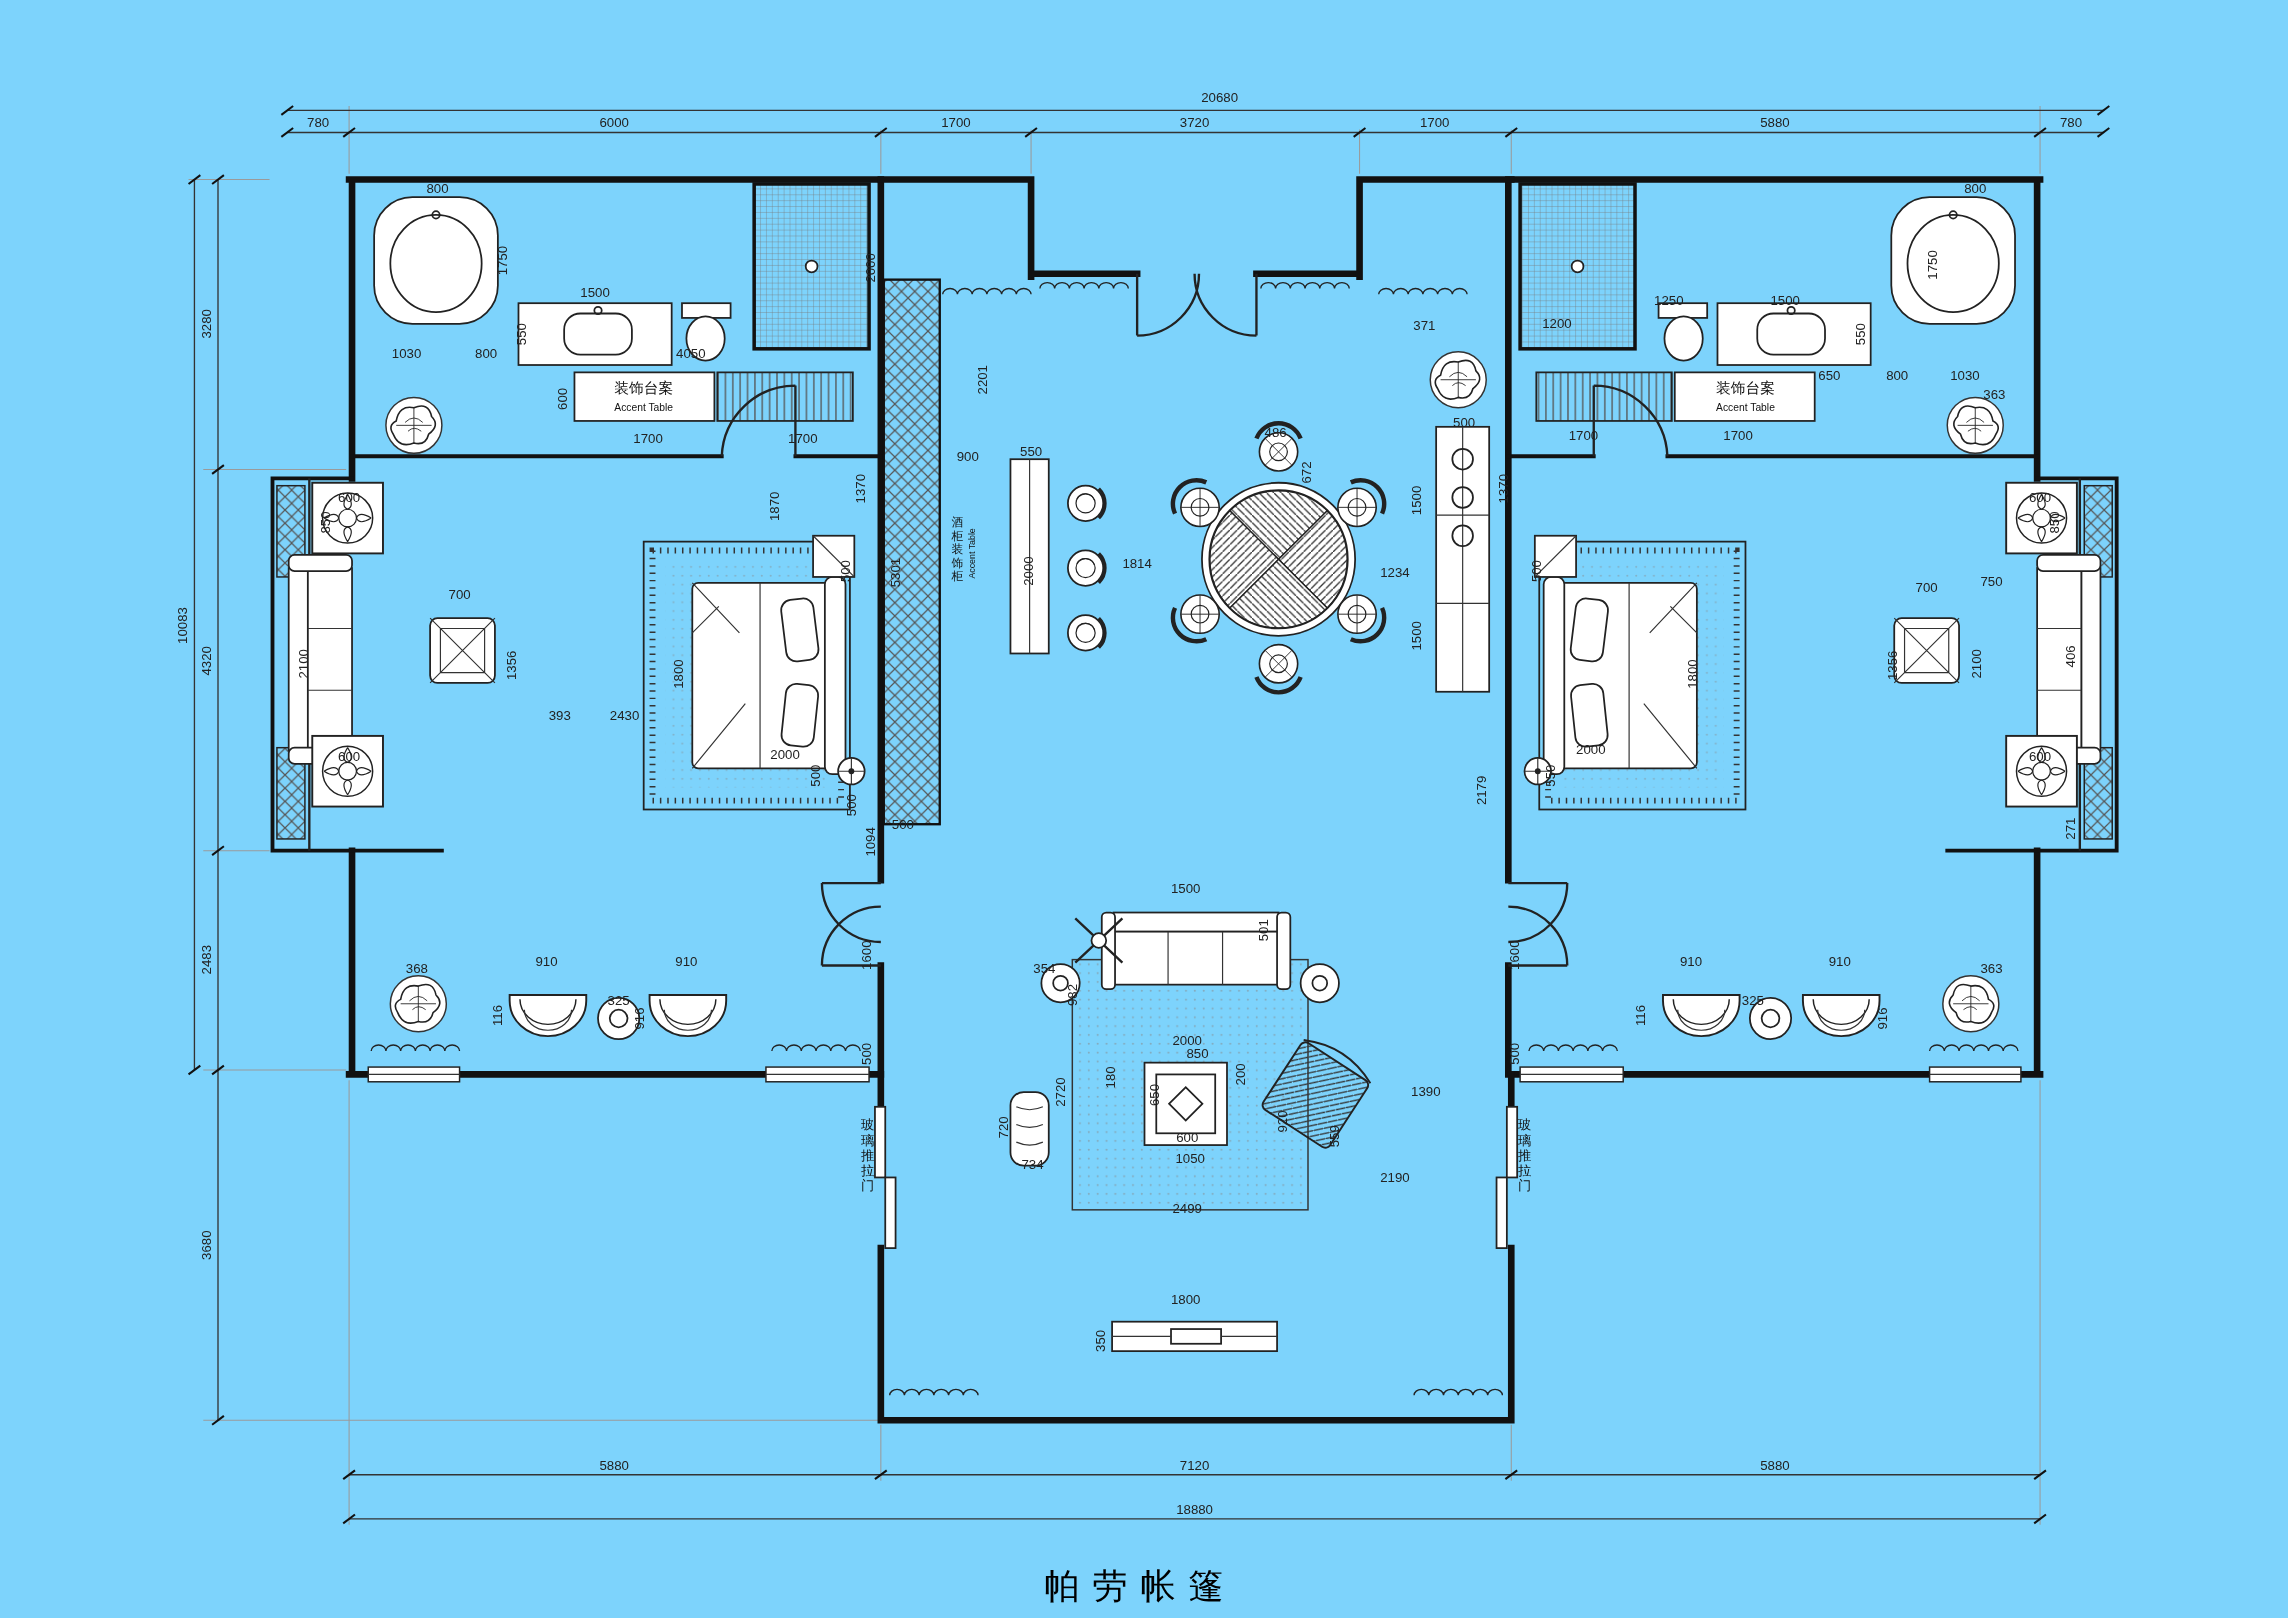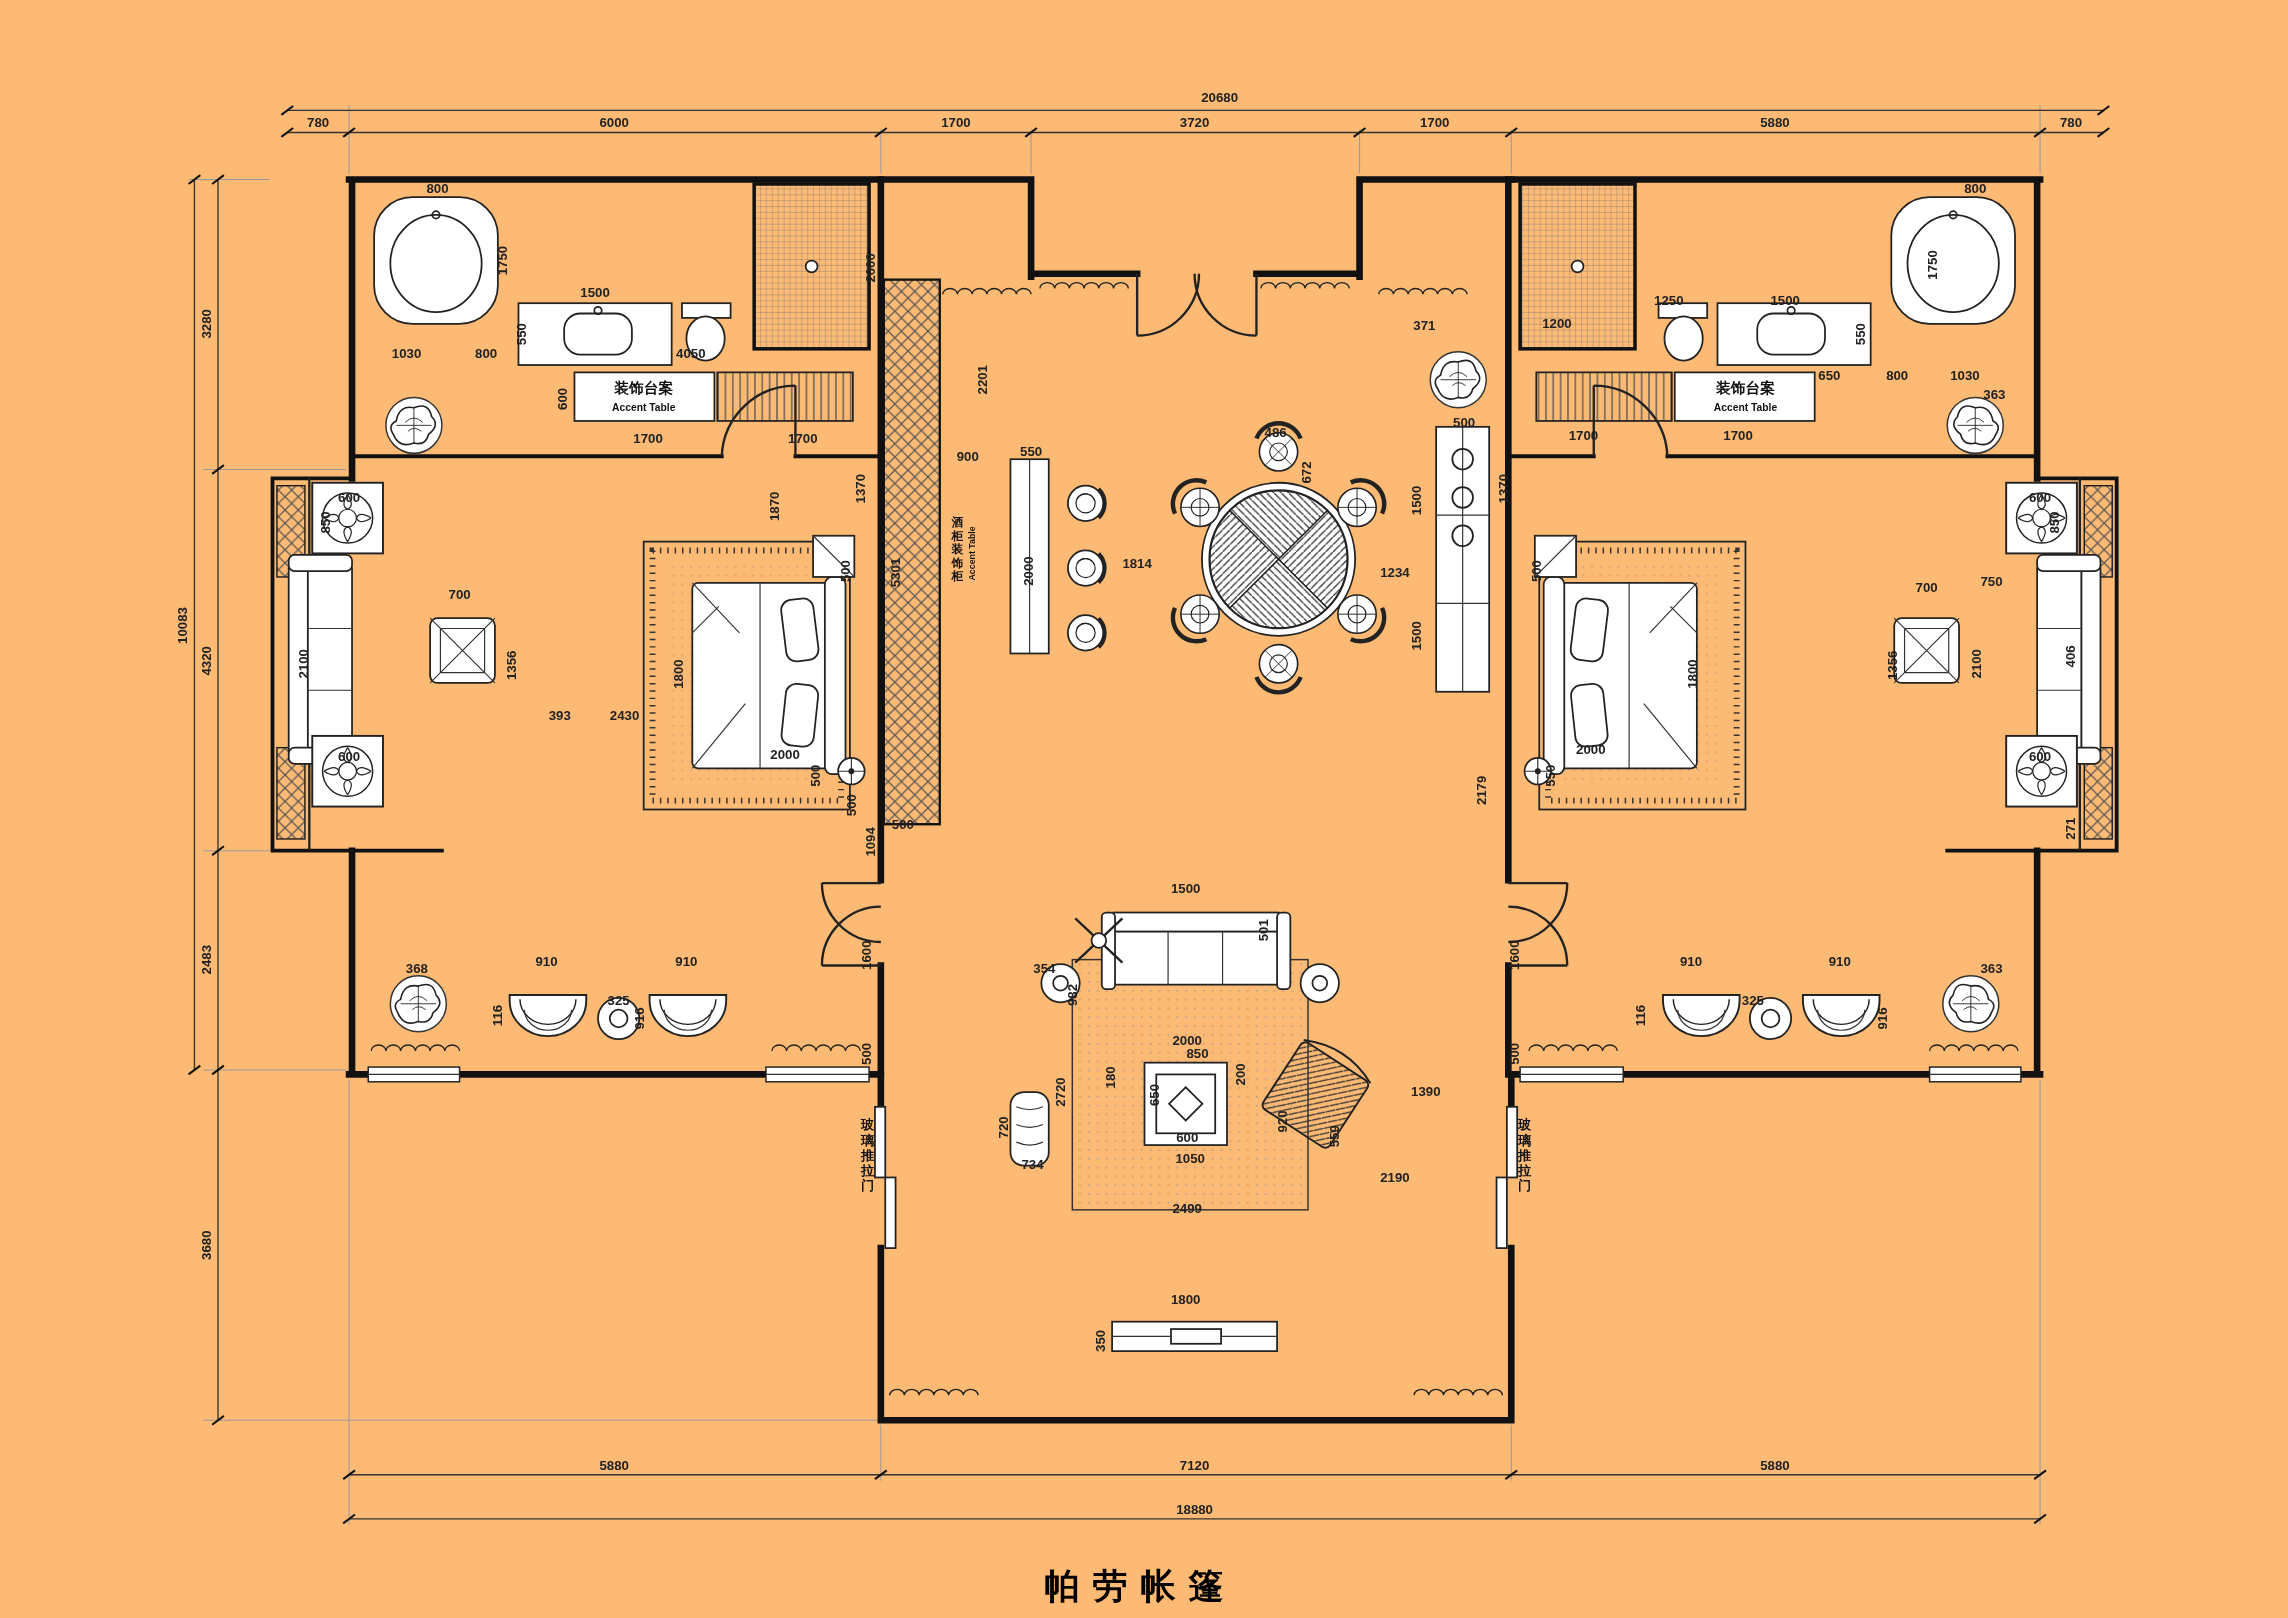--- a/index.html
+++ b/index.html
@@ -1,17 +1,17 @@
 <!DOCTYPE html>
 <html style="font-size:14.8px"><head>
 <meta charset="utf-8">
 <style>
   html,body{margin:0;padding:0;background:#fff;}
-  #stage{position:relative;width:2289px;height:1619px;background:#fdba74;overflow:hidden;
-         font-family:"Liberation Sans",sans-serif;font-weight:bold;}
+  #stage{position:relative;width:2289px;height:1619px;background:#7dd3fc;overflow:hidden;
+         font-family:"Liberation Sans",sans-serif;}
   svg{display:block;}
   svg text{font-family:"Liberation Sans",sans-serif;fill:#1a1a1a;text-anchor:middle;}
   .dim{fill:#222;}
   .lbl{fill:#111;}
   .w5{stroke:#111;stroke-width:4.5;fill:none;stroke-linecap:square;}
   .w3{stroke:#111;stroke-width:2.6;fill:none;stroke-linecap:square;}
   .w2{stroke:#222;stroke-width:1.6;fill:none;}
   .f{stroke:#222;stroke-width:1.2;fill:#fff;}
   .f0{stroke:#222;stroke-width:1.2;fill:none;}
   .t{stroke:#333;stroke-width:.8;fill:none;}

